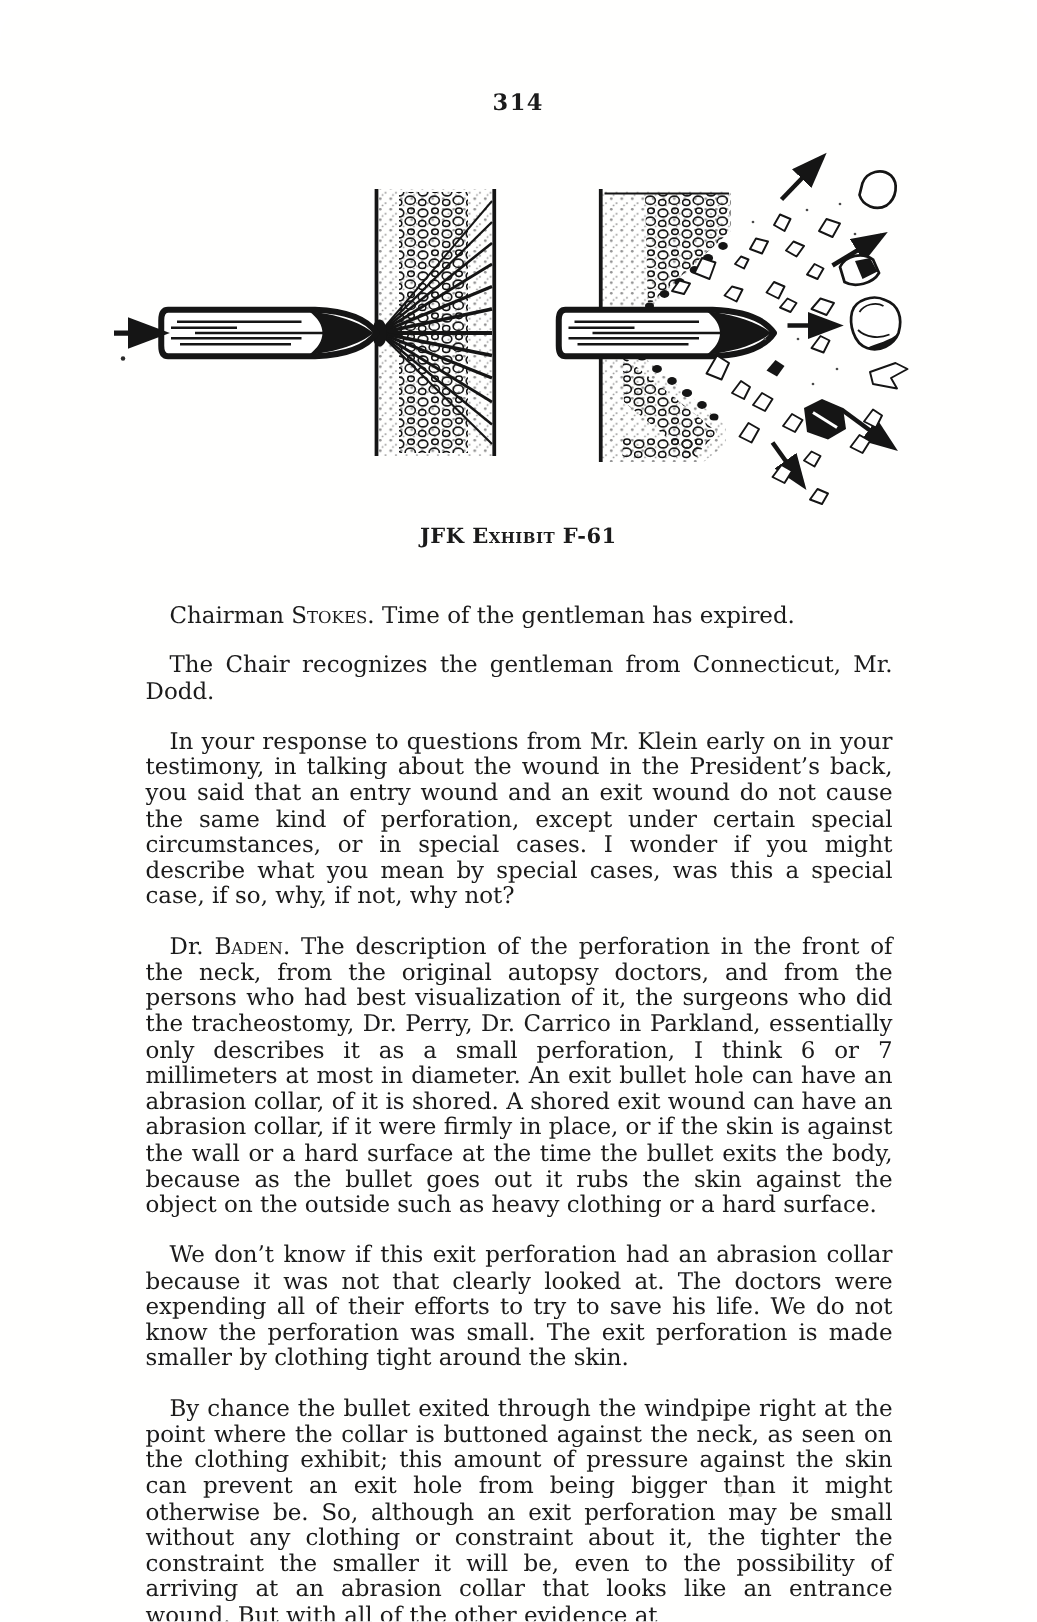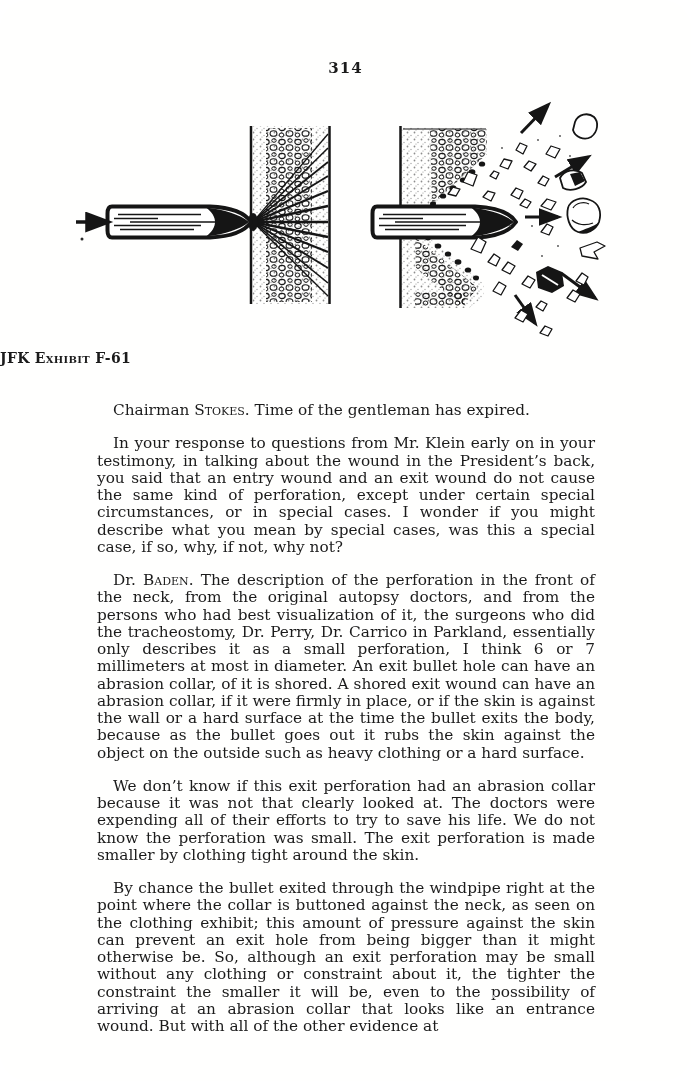--- a/index.html
+++ b/index.html
@@ -8,21 +8,21 @@
     background:#fffffe; color:#1b1b1b;
     font-family:"DejaVu Serif","Liberation Serif",serif;
   }
   .page-number {
     position:absolute; top:59px; left:0; width:100%;
     text-align:center; font-size:15px; font-weight:bold; letter-spacing:1px;
   }
   .illustration { position:absolute; left:70px; top:96px; width:565px; height:254px; margin:0; }
   .caption {
     position:absolute; top:350px; left:0; width:100%;
-    font-weight:bold; font-size:14px; letter-spacing:0.3px;
+    text-align:center; font-weight:bold; font-size:14px; letter-spacing:0.3px;
   }
   .body-text {
     position:absolute; top:386px; left:81px; width:530px;
     font-size:15.3px; line-height:17.25px; text-align:justify;
   }
   .para { margin:16px; text-indent:16px; }
   .sc { font-variant:small-caps; }
   .speck { position:absolute; left:492px; top:995px; width:3px; height:3px; background:#c9c9c9; border-radius:50%; }
 </style>
 </head>
@@ -166,20 +166,21 @@
             <circle cx="500" cy="60" r="0.9"></circle>
         </g>
       </g>
     </svg>
   </figure>
 
   <div class="caption"><span>JFK </span><span class="sc">Exhibit</span><span> F-61</span></div>
 
   <div class="body-text">
       <p class="para"><span>Chairman </span><span class="sc">Stokes</span><span>. Time of the gentleman has expired.</span></p>
+      <p class="para"><span>The Chair recognizes the gentleman from Connecticut, Mr. Dodd.</span></p>
       <p class="para"><span>In your response to questions from Mr. Klein early on in your testimony, in talking about the wound in the President’s back, you said that an entry wound and an exit wound do not cause the same kind of perforation, except under certain special circumstances, or in special cases. I wonder if you might describe what you mean by special cases, was this a special case, if so, why, if not, why not?</span></p>
       <p class="para"><span>Dr. </span><span class="sc">Baden</span><span>. The description of the perforation in the front of the neck, from the original autopsy doctors, and from the persons who had best visualization of it, the surgeons who did the tracheostomy, Dr. Perry, Dr. Carrico in Parkland, essentially only describes it as a small perforation, I think 6 or 7 millimeters at most in diameter. An exit bullet hole can have an abrasion collar, of it is shored. A shored exit wound can have an abrasion collar, if it were firmly in place, or if the skin is against the wall or a hard surface at the time the bullet exits the body, because as the bullet goes out it rubs the skin against the object on the outside such as heavy clothing or a hard surface.</span></p>
       <p class="para"><span>We don’t know if this exit perforation had an abrasion collar because it was not that clearly looked at. The doctors were expending all of their efforts to try to save his life. We do not know the perforation was small. The exit perforation is made smaller by clothing tight around the skin.</span></p>
       <p class="para"><span>By chance the bullet exited through the windpipe right at the point where the collar is buttoned against the neck, as seen on the clothing exhibit; this amount of pressure against the skin can prevent an exit hole from being bigger than it might otherwise be. So, although an exit perforation may be small without any clothing or constraint about it, the tighter the constraint the smaller it will be, even to the possibility of arriving at an abrasion collar that looks like an entrance wound. But with all of the other evidence at</span></p>
     </div>
 
   <div class="speck"></div>
 </div>
 
 </body></html>

